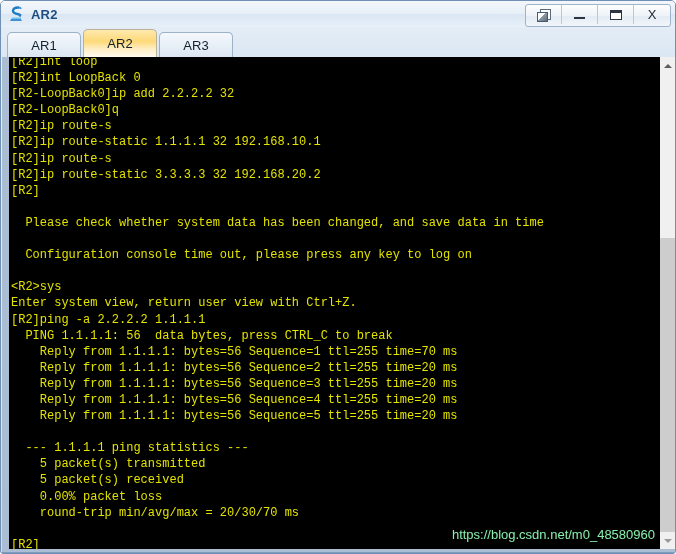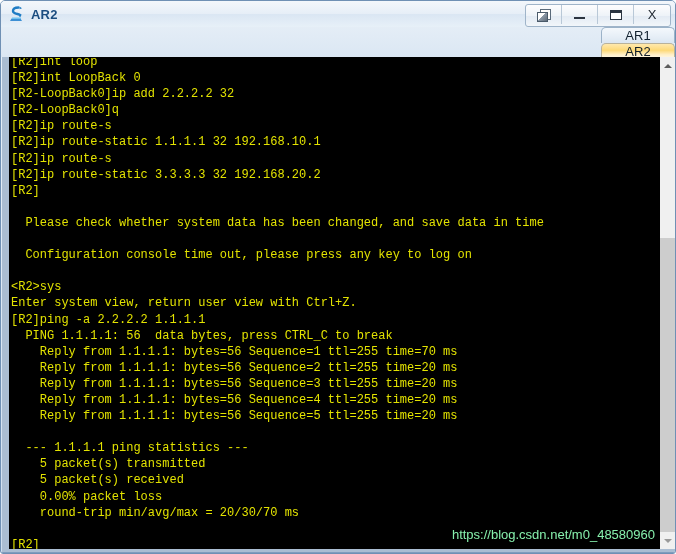--- a/index.html
+++ b/index.html
@@ -119,21 +119,20 @@
   .tabstrip {
     position: absolute;
     left: 0; top: 26px;
     width: 676px;
     height: 30px;
     display: flex;
     align-items: flex-end;
     padding-left: 6px;
     box-sizing: border-box;
     background: linear-gradient(to bottom, #e4edf6 0%, #dbe7f3 100%);
-    flex-direction: column;
   }
   .tab {
     width: 74px;
     height: 25px;
     margin-right: 2px;
     box-sizing: border-box;
     display: flex;
     align-items: center;
     justify-content: center;
     font-size: 13px;
@@ -283,20 +282,23 @@
     </div>
   </div>
 
   <div class="tabstrip">
     <div class="tab">
       <span>AR1</span>
     </div>
     <div class="tab active">
       <span>AR2</span>
     </div>
+    <div class="tab">
+      <span>AR3</span>
+    </div>
   </div>
 
   <div class="terminal-wrap">
     <div class="console">
       <pre class="console-text">[R2]int loop
 [R2]int LoopBack 0
 [R2-LoopBack0]ip add 2.2.2.2 32
 [R2-LoopBack0]q
 [R2]ip route-s
 [R2]ip route-static 1.1.1.1 32 192.168.10.1

